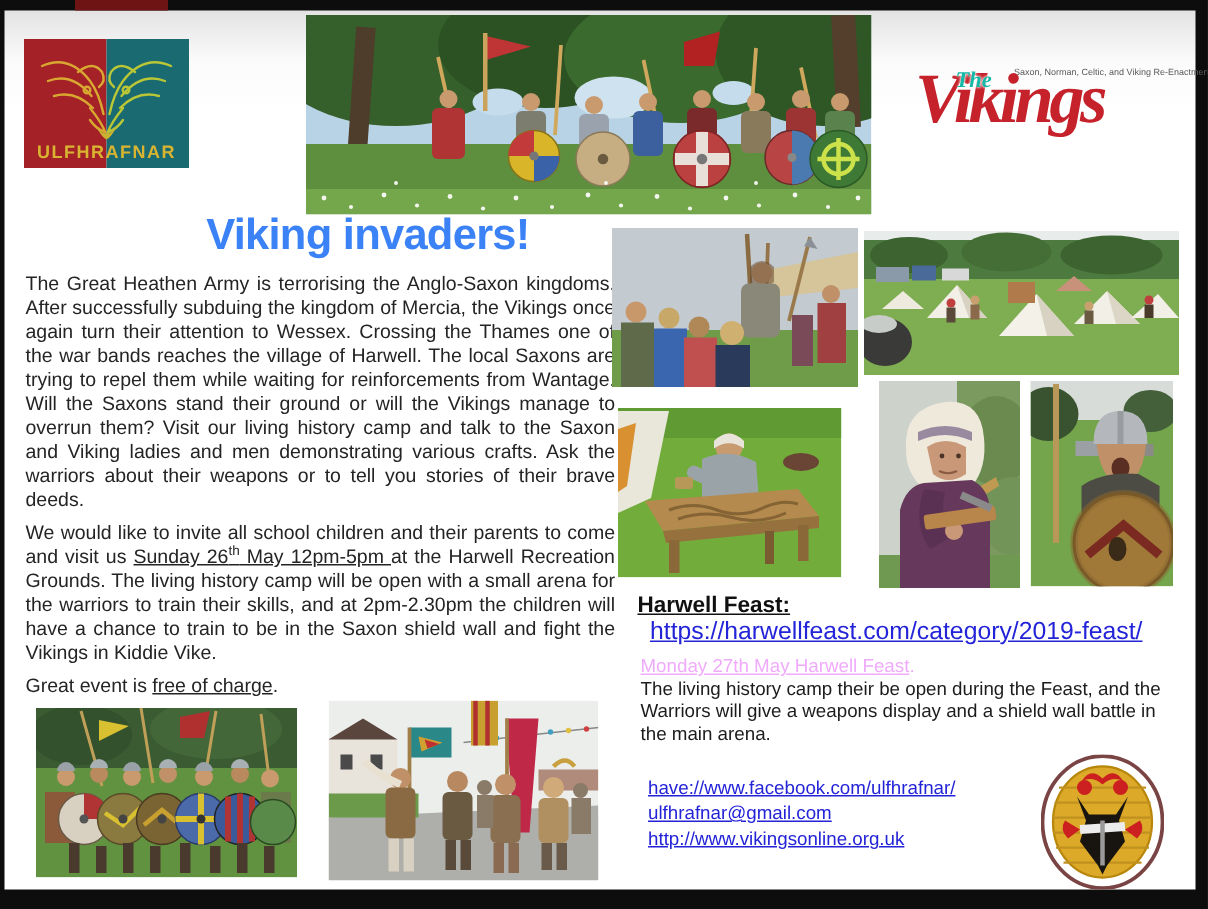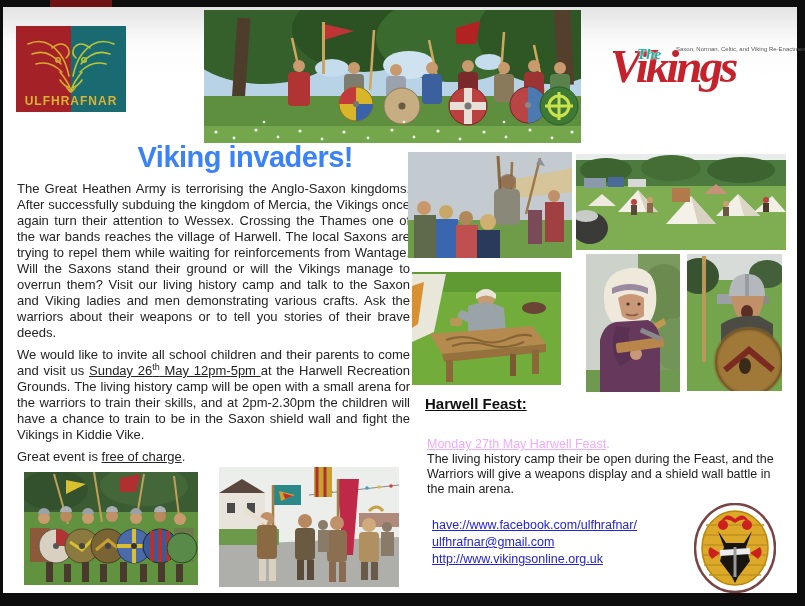--- a/index.html
+++ b/index.html
@@ -308,20 +308,21 @@
       <ellipse cx="60" cy="58" rx="6" ry="7" fill="#5a2e22"></ellipse>
       <path d="M34,70 Q48,60 72,62 L86,70 L86,100 L34,100 Z" fill="#4c4c44"></path>
       <circle cx="62" cy="108" r="33" fill="#a07838" stroke="#6a4a20" stroke-width="2"></circle>
       <path d="M38,116 L62,96 L86,116" stroke="#7a2a20" stroke-width="6" fill="none"></path>
       <ellipse cx="58" cy="112" rx="6" ry="8" fill="#3a2a18"></ellipse>
       <circle cx="62" cy="108" r="33" fill="none" stroke="#8a6830" stroke-width="5" opacity=".5"></circle>
     </svg>
   </div>
 
   <div class="abs feast-head">Harwell Feast:</div>
+  <div class="abs feast-link link">https://harwellfeast.com/category/2019-feast/</div>
   <div class="abs feast-date"><span class="u">Monday 27th May Harwell Feast</span><span>.</span></div>
   <div class="abs feast-body">The living history camp their be open during the Feast, and the Warriors will give a weapons display and a shield wall battle in the main arena.</div>
 
   <div class="abs contact">
     <div><span class="link">have://www.facebook.com/ulfhrafnar/</span></div>
     <div><span class="link">ulfhrafnar@gmail.com</span></div>
     <div><span class="link">http://www.vikingsonline.org.uk</span></div>
   </div>
 
   <div class="abs soc-logo">

